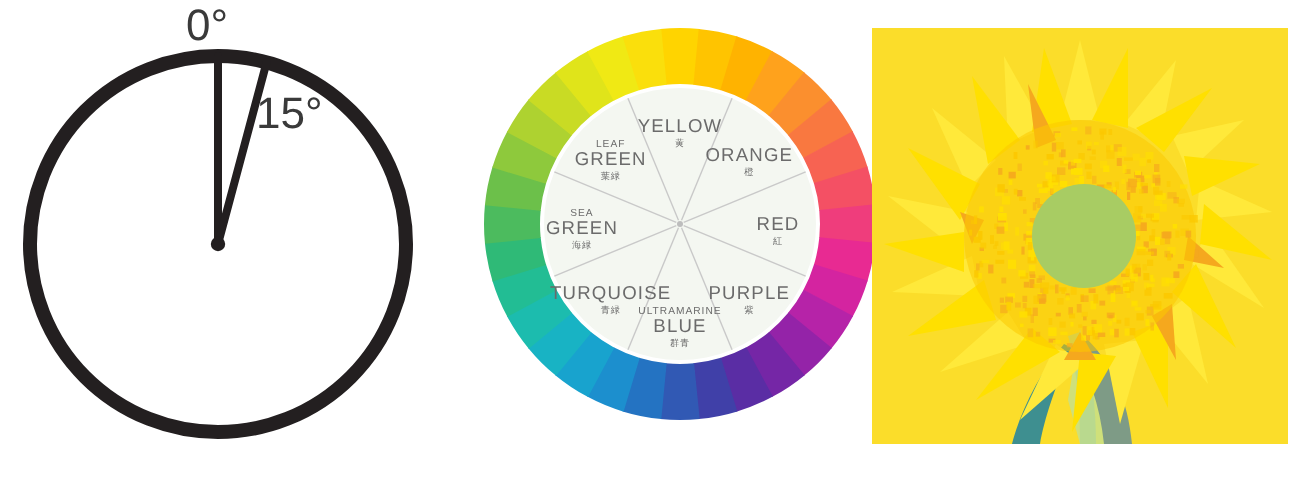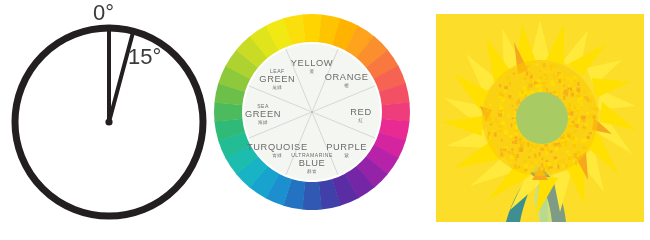--- a/index.html
+++ b/index.html
@@ -27,21 +27,21 @@
     font-family:"Liberation Sans", sans-serif;
     letter-spacing:0px;
     line-height:1;
     white-space:nowrap;
   }
   #deg-0{left:93px;top:2px;}
   #deg-15{left:128px;top:2px;margin-top:44px;}
 
   
   #panel-wheel{
-    position:absolute;left:212px;top:8px;width:200px;height:212px;
+    position:absolute;left:240px;top:8px;width:200px;height:212px;
   }
   #panel-wheel svg{display:block;}
   .seg-label{
     font-family:"Liberation Sans", sans-serif;
     fill:#6b6b6b;
     text-anchor:middle;
   }
   .seg-main{font-size:9.3px;letter-spacing:0.6px;}
   .seg-small{font-size:5.1px;letter-spacing:0.5px;}
   .seg-cjk{font-size:4.6px;letter-spacing:0.4px;}

